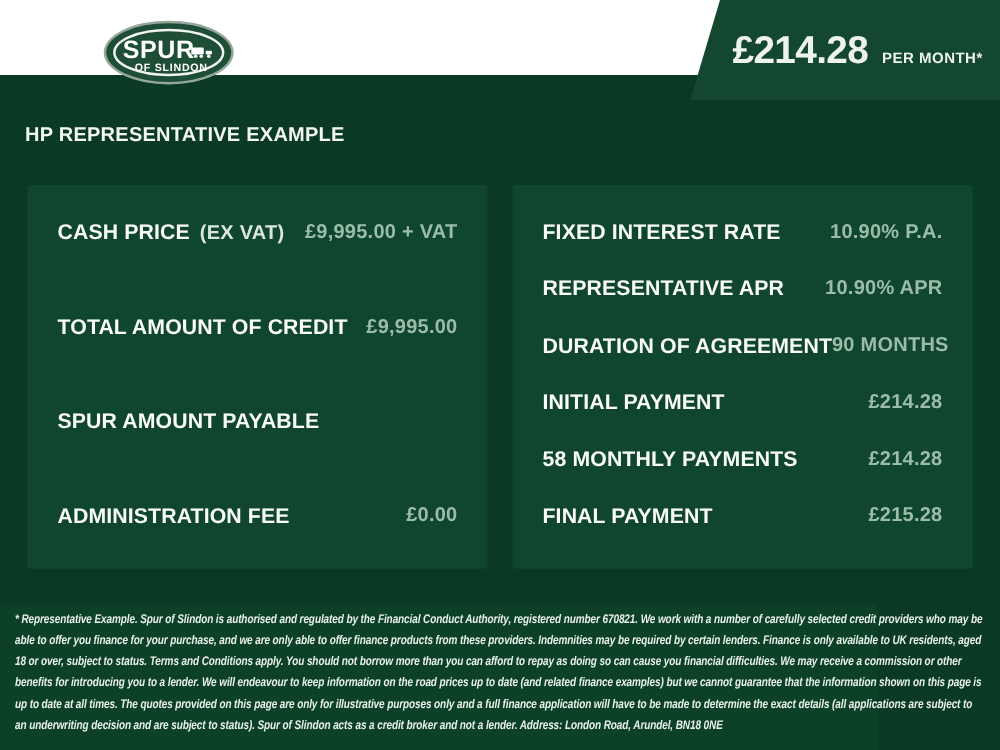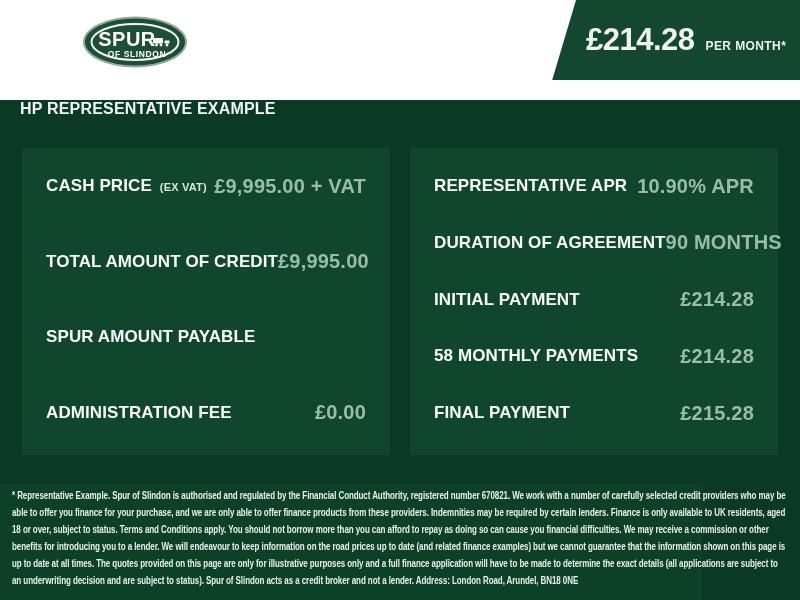--- a/index.html
+++ b/index.html
@@ -8,21 +8,21 @@
     font-family:"Liberation Sans", sans-serif;
     -webkit-font-smoothing:antialiased;
   }
   .page {
     position:relative; width:800px; height:600px;
     background:#0a3a25; overflow:hidden;
   }
 
   
   .topbar {
-    position:absolute; top:0; left:0; width:800px; height:100px;
+    position:absolute; top:0; left:0; width:800px; height:60px;
     background:#ffffff;
   }
   .logo-wrap { position:absolute; left:80px; top:12px; width:110px; height:60px; }
 
   
   .price-badge {
     position:absolute; top:0; right:0; width:280px; height:80px;
     background:#13472f;
     clip-path:polygon(20% 0, 100% 0, 100% 100%, 11.5% 100%);
     display:flex; align-items:center;
@@ -55,32 +55,33 @@
   }
   .row {
     display:flex; justify-content:space-between; align-items:center;
     height:44px;
   }
   .row .label {
     color:#fafcfa; font-weight:700; font-size:17px; letter-spacing:0.1px;
     white-space:nowrap;
   }
   .row .label .note {
-    color:#d9e6dc; font-weight:700; font-size:11px; margin-left:8px;
+    color:#d9e6dc; font-weight:700; font-size:16px; margin-left:8px;
     letter-spacing:0.2px;
   }
   .row .value {
-    color:#9cbcaa; font-weight:700; font-size:20px; letter-spacing:0.2px;
+    color:#9cbcaa; font-weight:700; font-size:16px; letter-spacing:0.2px;
     white-space:nowrap;
   }
 
   
   .footer {
     position:absolute; top:484px; left:0; width:702px; height:116px;
     background:#0c4128;
+    font-style:italic;
   }
   .disclaimer {
     margin:3px 0 0 12px;
     width:970px;
     transform:scaleX(0.8); transform-origin:left top;
     font-size:10px; font-weight:700; color:#e9f0ea;
     line-height:17px; letter-spacing:-0.1px;
   }
 </style>
 </head>
@@ -127,20 +128,24 @@
         <div class="row">
           <span class="label">SPUR AMOUNT PAYABLE</span>
         </div>
         <div class="row">
           <span class="label">ADMINISTRATION FEE</span>
           <span class="value">£0.00</span>
         </div>
       </div>
     <div class="panel">
         <div class="row">
+          <span class="label">FIXED INTEREST RATE</span>
+          <span class="value">10.90% P.A.</span>
+        </div>
+        <div class="row">
           <span class="label">REPRESENTATIVE APR</span>
           <span class="value">10.90% APR</span>
         </div>
         <div class="row">
           <span class="label">DURATION OF AGREEMENT</span>
           <span class="value">90 MONTHS</span>
         </div>
         <div class="row">
           <span class="label">INITIAL PAYMENT</span>
           <span class="value">£214.28</span>

